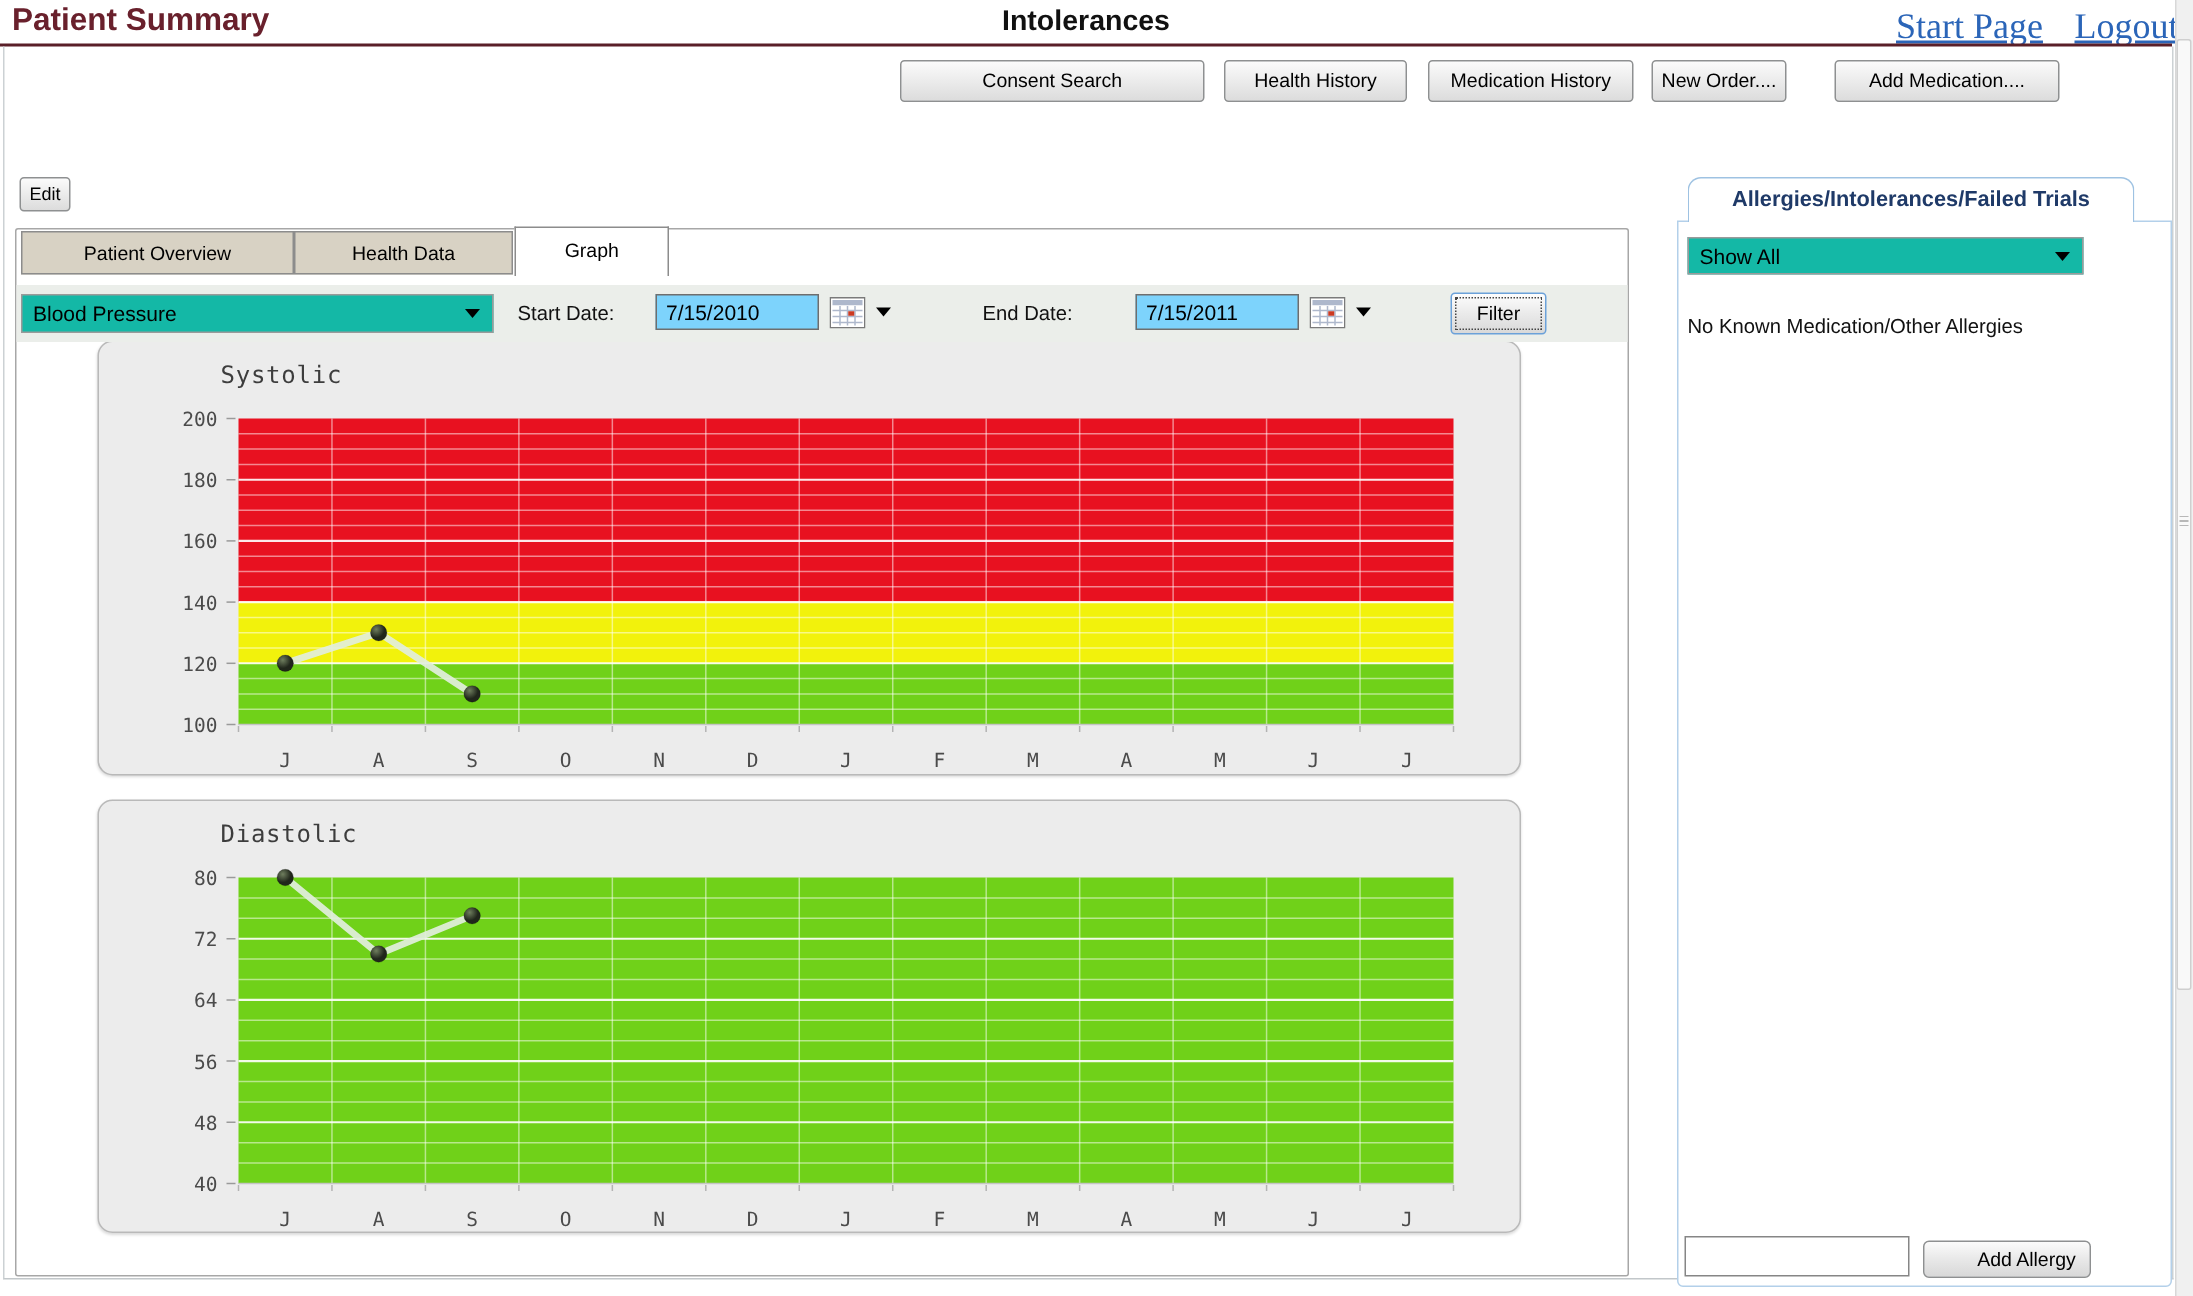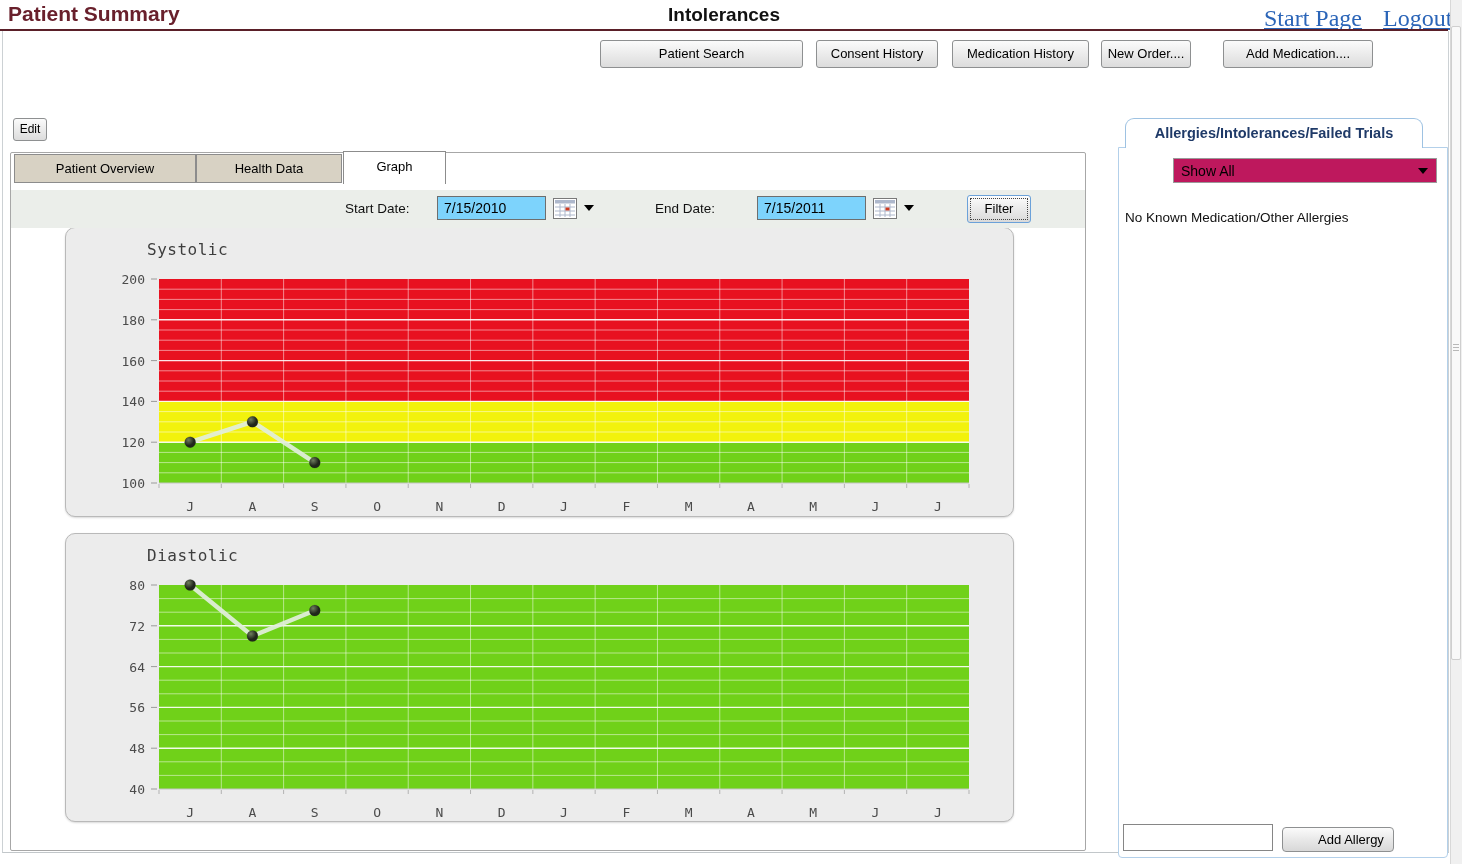--- a/index.html
+++ b/index.html
@@ -31,21 +31,21 @@
   
   .main-panel{position:absolute;left:10px;top:152px;width:1076px;height:699px;
     background:#fff;border:1px solid #a7a7a7;box-sizing:border-box;border-radius:2px;}
   .tab{position:absolute;top:154px;height:29px;box-sizing:border-box;border:1px solid #8c8c8c;
     background:#d8d2c4;font-size:13px;text-align:center;line-height:27px;cursor:pointer;z-index:3;}
   .tab.t0{left:14px;width:182px;}
   .tab.t1{left:196px;width:146px;}
   .tab.t2{left:343px;top:151px;width:103px;height:33px;background:#fff;border-bottom:none;line-height:30px;}
   
   .filter-row{position:absolute;left:11px;top:190px;width:1074px;height:38px;background:#ebeeea;z-index:2;}
-  .combo{position:absolute;background:#be185d;border:1px solid #9a9a9a;box-sizing:border-box;cursor:pointer;margin-left:48px;}
+  .combo{position:absolute;background:#14b8a6;border:1px solid #9a9a9a;box-sizing:border-box;cursor:pointer;}
   .combo .val{position:absolute;left:7px;top:0;bottom:0;font-size:14px;line-height:24px;white-space:nowrap;}
   .arr{position:absolute;width:0;height:0;border-left:5px solid transparent;border-right:5px solid transparent;border-top:6px solid #000;}
   .combo .arr{right:8px;top:9px;}
   .bp-combo{left:3px;top:6px;width:315px;height:26px;}
   .flabel{position:absolute;top:0;height:38px;line-height:38px;font-size:13.5px;color:#111;}
   .flabel.start{left:334px;}
   .flabel.end{left:644px;}
   .date-input{position:absolute;top:6px;width:109px;height:24px;border:1px solid #6e6e6e;background:#7dd3fc;
     font-family:"Liberation Sans",sans-serif;font-size:14px;padding:0 0 0 6px;box-sizing:border-box;}
   .date-input.d1{left:426px;}
@@ -90,33 +90,37 @@
 </head>
 <body>
 
 <div class="page-title">Patient Summary</div>
 <div class="app-title">Intolerances</div>
 <a class="hlink start">Start Page</a>
 <a class="hlink logout">Logout</a>
 <div class="header-rule"></div>
 <div class="outer-frame"></div>
 
-<div class="btn b1">Patient Search</div>
-<div class="btn b2">Consent History</div>
+<div class="btn b1">Consent Search</div>
+<div class="btn b2">Health History</div>
 <div class="btn b3">Medication History</div>
 <div class="btn b4">New Order....</div>
 <div class="btn b5">Add Medication....</div>
 <div class="btn edit">Edit</div>
 
 <div class="main-panel"></div>
 <div class="tab t0">Patient Overview</div>
 <div class="tab t1">Health Data</div>
 <div class="tab t2">Graph</div>
 
 <div class="filter-row">
+  <div class="combo bp-combo">
+    <span class="val">Blood Pressure</span>
+    <span class="arr"></span>
+  </div>
   <span class="flabel start">Start Date:</span>
   <input class="date-input d1" value="7/15/2010" style="">
   <span class="calbtn c1">
     <svg width="24" height="21" viewBox="0 0 24 21">
       <rect x="0.5" y="0.5" width="23" height="20" fill="#fff" stroke="#7a7a7a"></rect>
       <rect x="2" y="2" width="20" height="3.5" fill="#aeb8cc"></rect>
       <line x1="2" y1="9" x2="22" y2="9" stroke="#aeb8cc"></line>
       <line x1="2" y1="13" x2="22" y2="13" stroke="#aeb8cc"></line>
       <line x1="2" y1="17" x2="22" y2="17" stroke="#aeb8cc"></line>
       <line x1="7" y1="6" x2="7" y2="19" stroke="#aeb8cc"></line>

